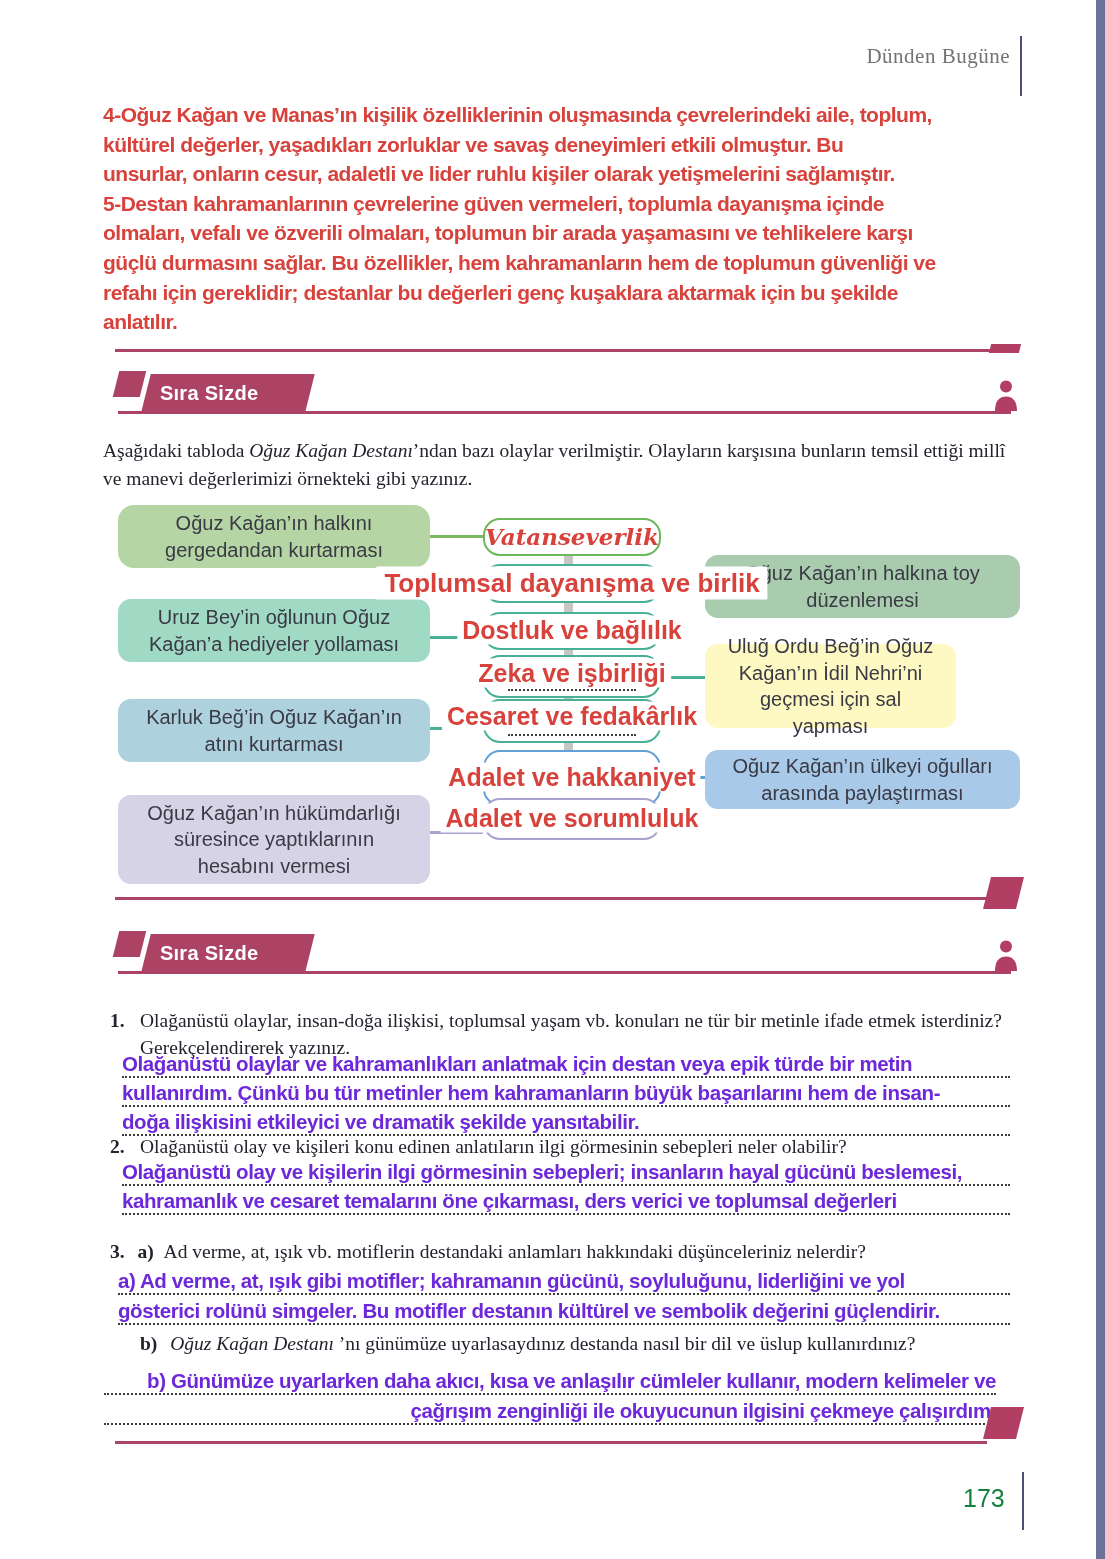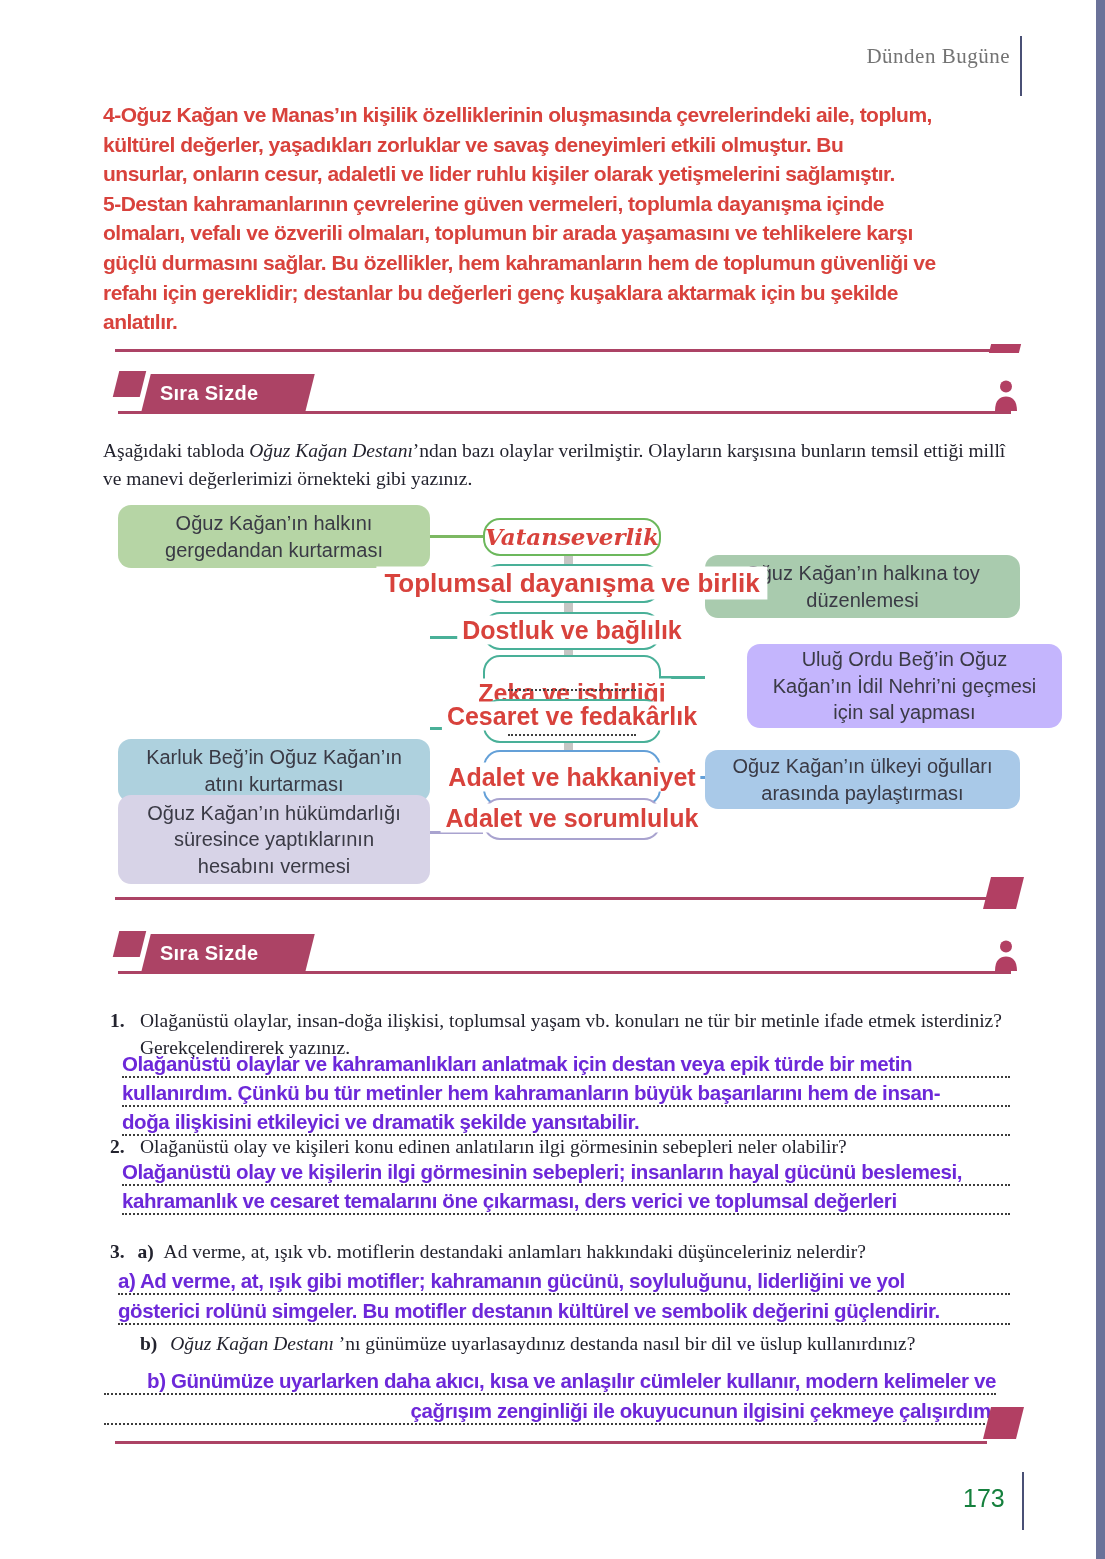--- a/index.html
+++ b/index.html
@@ -103,39 +103,40 @@
   <div class="abs spine"></div>
 
   <div class="abs conn" style="left:430px; top:535px; width:53px; background:#7cb862;"></div>
   <div class="abs conn" style="left:430px; top:636px; width:53px; background:#49b098;"></div>
   <div class="abs conn" style="left:430px; top:727px; width:53px; background:#49b098;"></div>
   <div class="abs conn" style="left:430px; top:831px; width:53px; background:#a9a3cf;"></div>
   <div class="abs conn" style="left:661px; top:585px; width:44px; background:#49b098;"></div>
   <div class="abs conn" style="left:661px; top:676px; width:44px; background:#49b098;"></div>
   <div class="abs conn" style="left:661px; top:776px; width:44px; background:#64a0d8;"></div>
 
-  <div class="abs lrbox" style="left:118px; top:505px; width:312px; height:63px; background:#b6d5a5;">Oğuz Kağan’ın halkını gergedandan kurtarması</div>
-  <div class="abs lrbox" style="left:118px; top:699px; width:312px; height:63px; background:#aed1de;margin-top:40px;">Karluk Beğ’in Oğuz Kağan’ın atını kurtarması</div>
+  <div class="abs lrbox" style="left:118px; top:505px; width:312px; height:63px; background:#b6d5a5;border-radius:16px;">Oğuz Kağan’ın halkını gergedandan kurtarması</div>
+  <div class="abs lrbox" style="left:118px; top:599px; width:312px; height:63px; background:#a0d9c4;">Uruz Bey’in oğlunun Oğuz Kağan’a hediyeler yollaması</div>
+  <div class="abs lrbox" style="left:118px; top:699px; width:312px; height:63px; background:#aed1de;">Karluk Beğ’in Oğuz Kağan’ın atını kurtarması</div>
   <div class="abs lrbox" style="left:118px; top:795px; width:312px; height:89px; background:#d7d3e7;">Oğuz Kağan’ın hükümdarlığı süresince yaptıklarının hesabını vermesi</div>
 
   <div class="abs lrbox" style="left:705px; top:555px; width:315px; height:63px; background:#a9cbae;">Oğuz Kağan’ın halkına toy düzenlemesi</div>
-  <div class="abs lrbox" style="left:747px; top:644px; width:315px; height:84px; background:#c4b5fd;">Uluğ Ordu Beğ’in Oğuz Kağan’ın İdil Nehri’ni geçmesi için sal yapması</div>
+  <div class="abs lrbox" style="left:705px; top:644px; width:251px; height:84px; background:#fef9c3;">Uluğ Ordu Beğ’in Oğuz Kağan’ın İdil Nehri’ni geçmesi için sal yapması</div>
   <div class="abs lrbox" style="left:705px; top:750px; width:315px; height:59px; background:#a9c9e8;">Oğuz Kağan’ın ülkeyi oğulları arasında paylaştırması</div>
 
   <div class="abs cbox" style="top:518px; height:38px; border-color:#6cb85c;">
     <span class="cbox-label script-label">Vatanseverlik</span>
   </div>
   <div class="abs cbox" style="top:564px; height:39px; border-color:#49b098;">
     <span class="cbox-label" style="font-size:26px; padding:1px 8px;">Toplumsal dayanışma ve birlik</span>
   </div>
   <div class="abs cbox" style="top:612px; height:38px; border-color:#49b098;">
     <span class="cbox-label">Dostluk ve bağlılık</span>
   </div>
   <div class="abs cbox" style="top:655px; height:43px; border-color:#49b098;">
-    <span class="cbox-label" style="top:40%;margin-top:20px;">Zeka ve işbirliği</span>
+    <span class="cbox-label" style="top:40%;">Zeka ve işbirliği</span>
     <span class="cbox-dots"></span>
   </div>
   <div class="abs cbox" style="top:699px; height:44px; border-color:#49b098;">
     <span class="cbox-label" style="top:38%;text-align:right;">Cesaret ve fedakârlık</span>
     <span class="cbox-dots"></span>
   </div>
   <div class="abs cbox" style="top:750px; height:56px; border-color:#64a0d8;">
     <span class="cbox-label">Adalet ve hakkaniyet</span>
   </div>
   <div class="abs cbox" style="top:798px; height:42px; border-color:#a9a3cf;">

